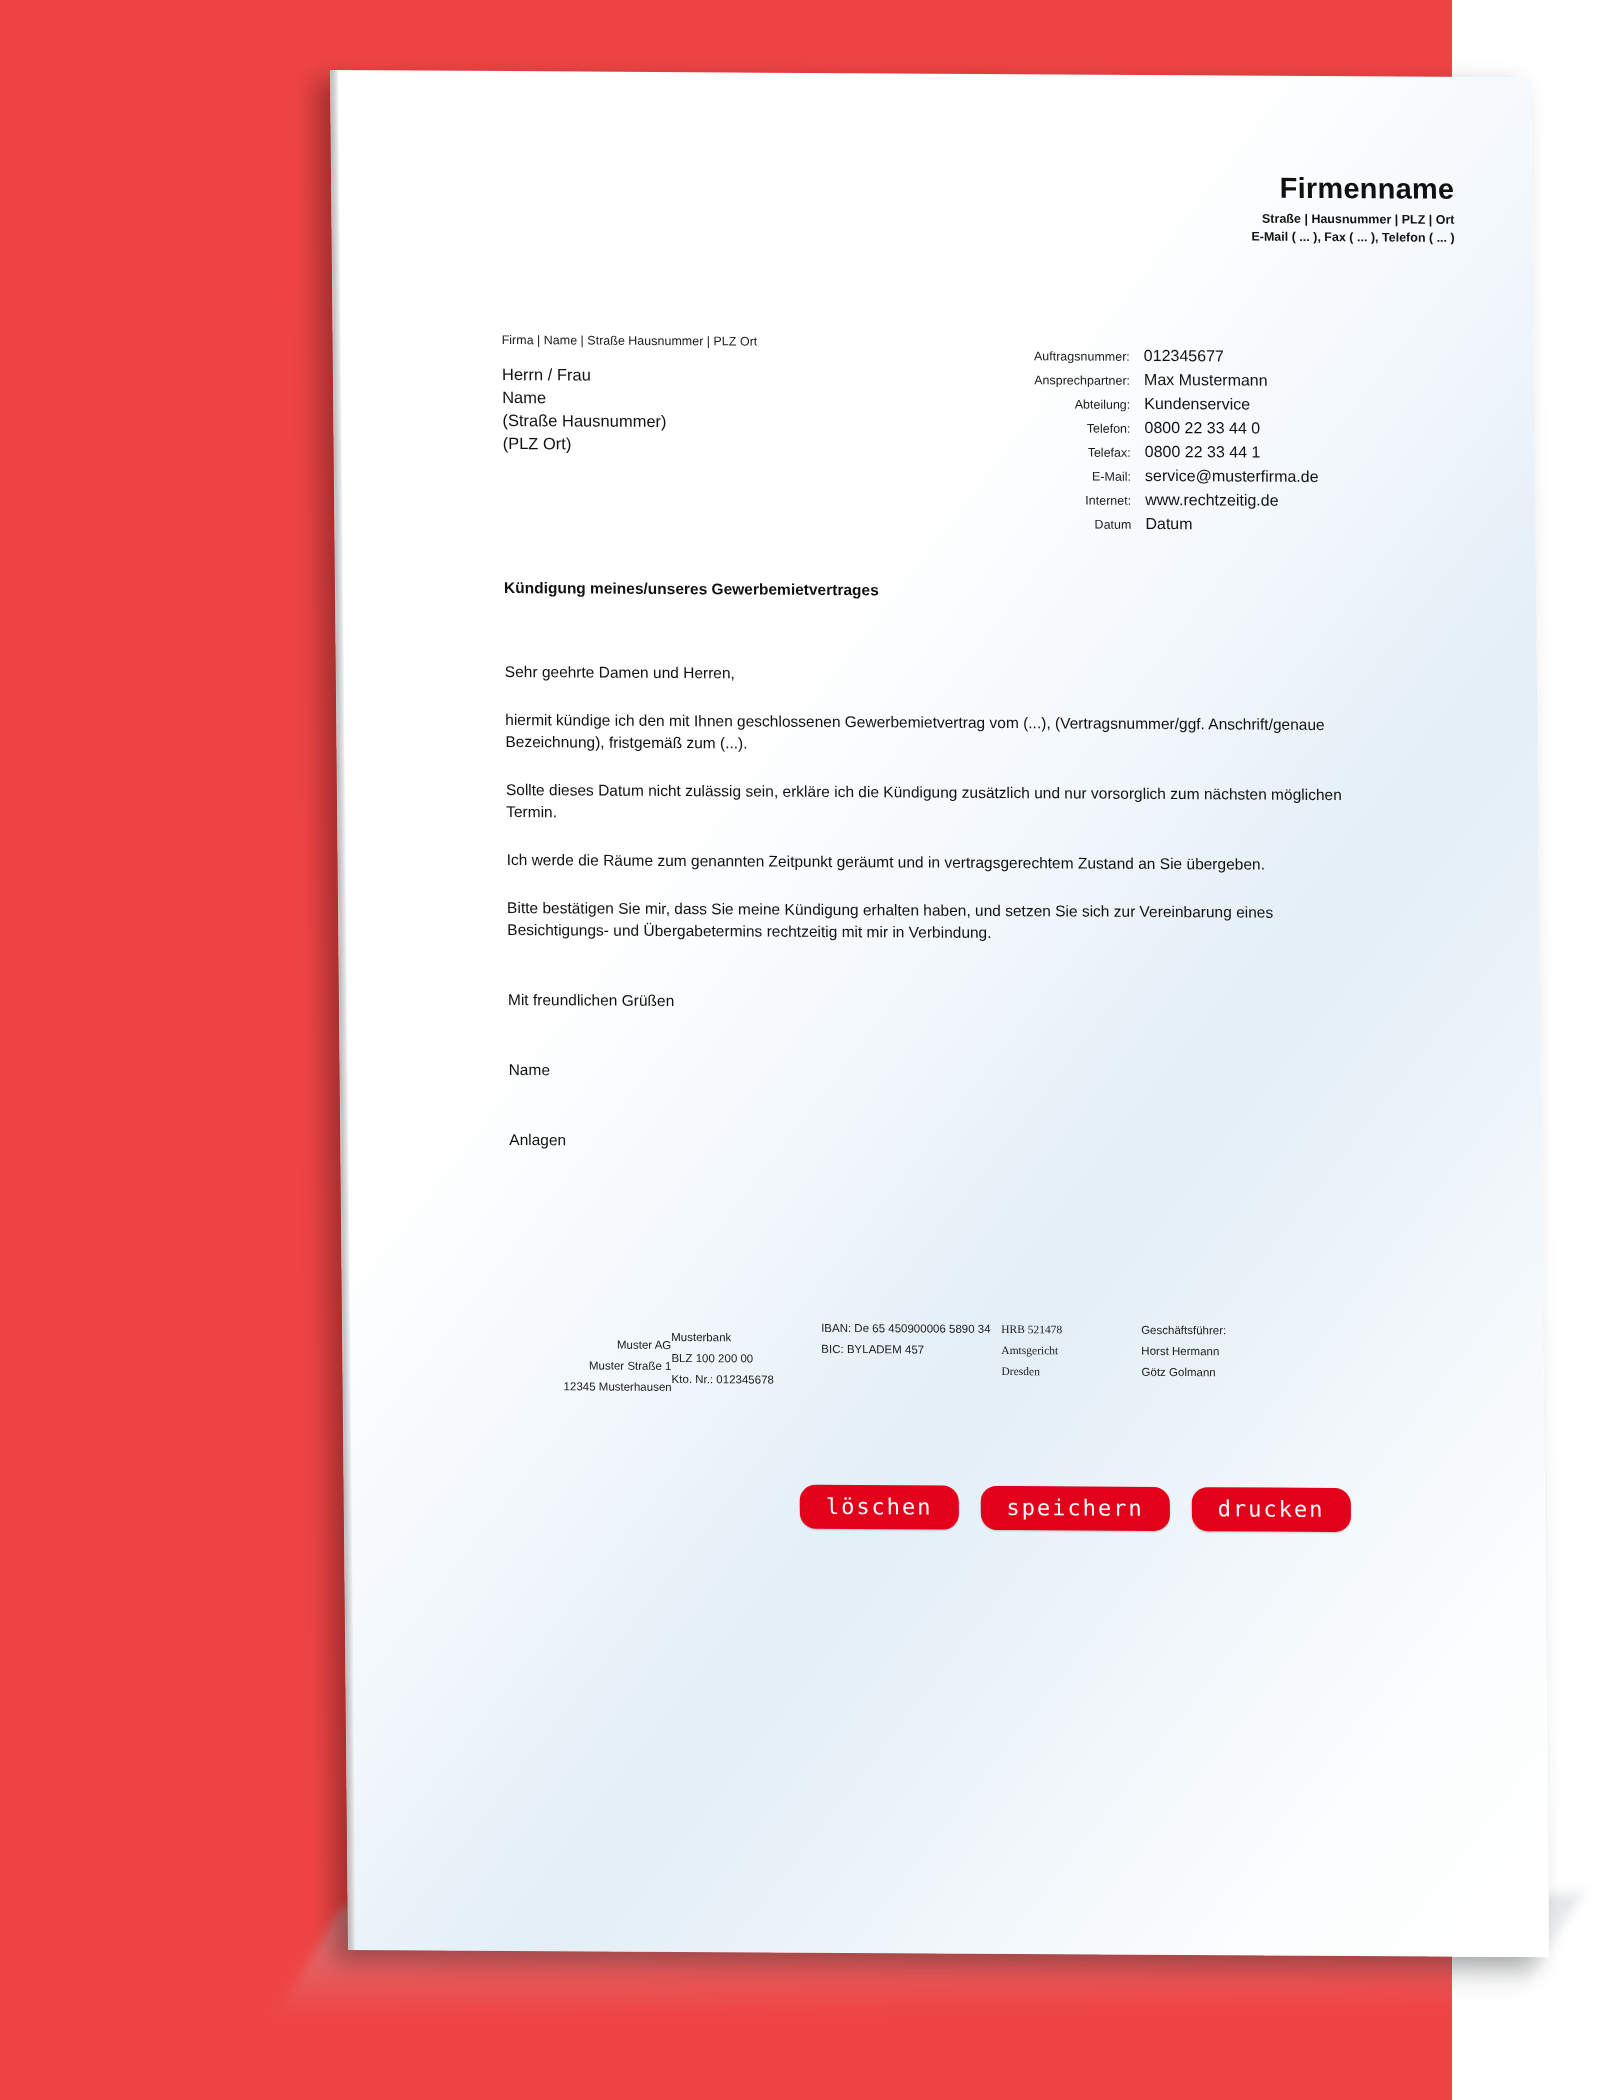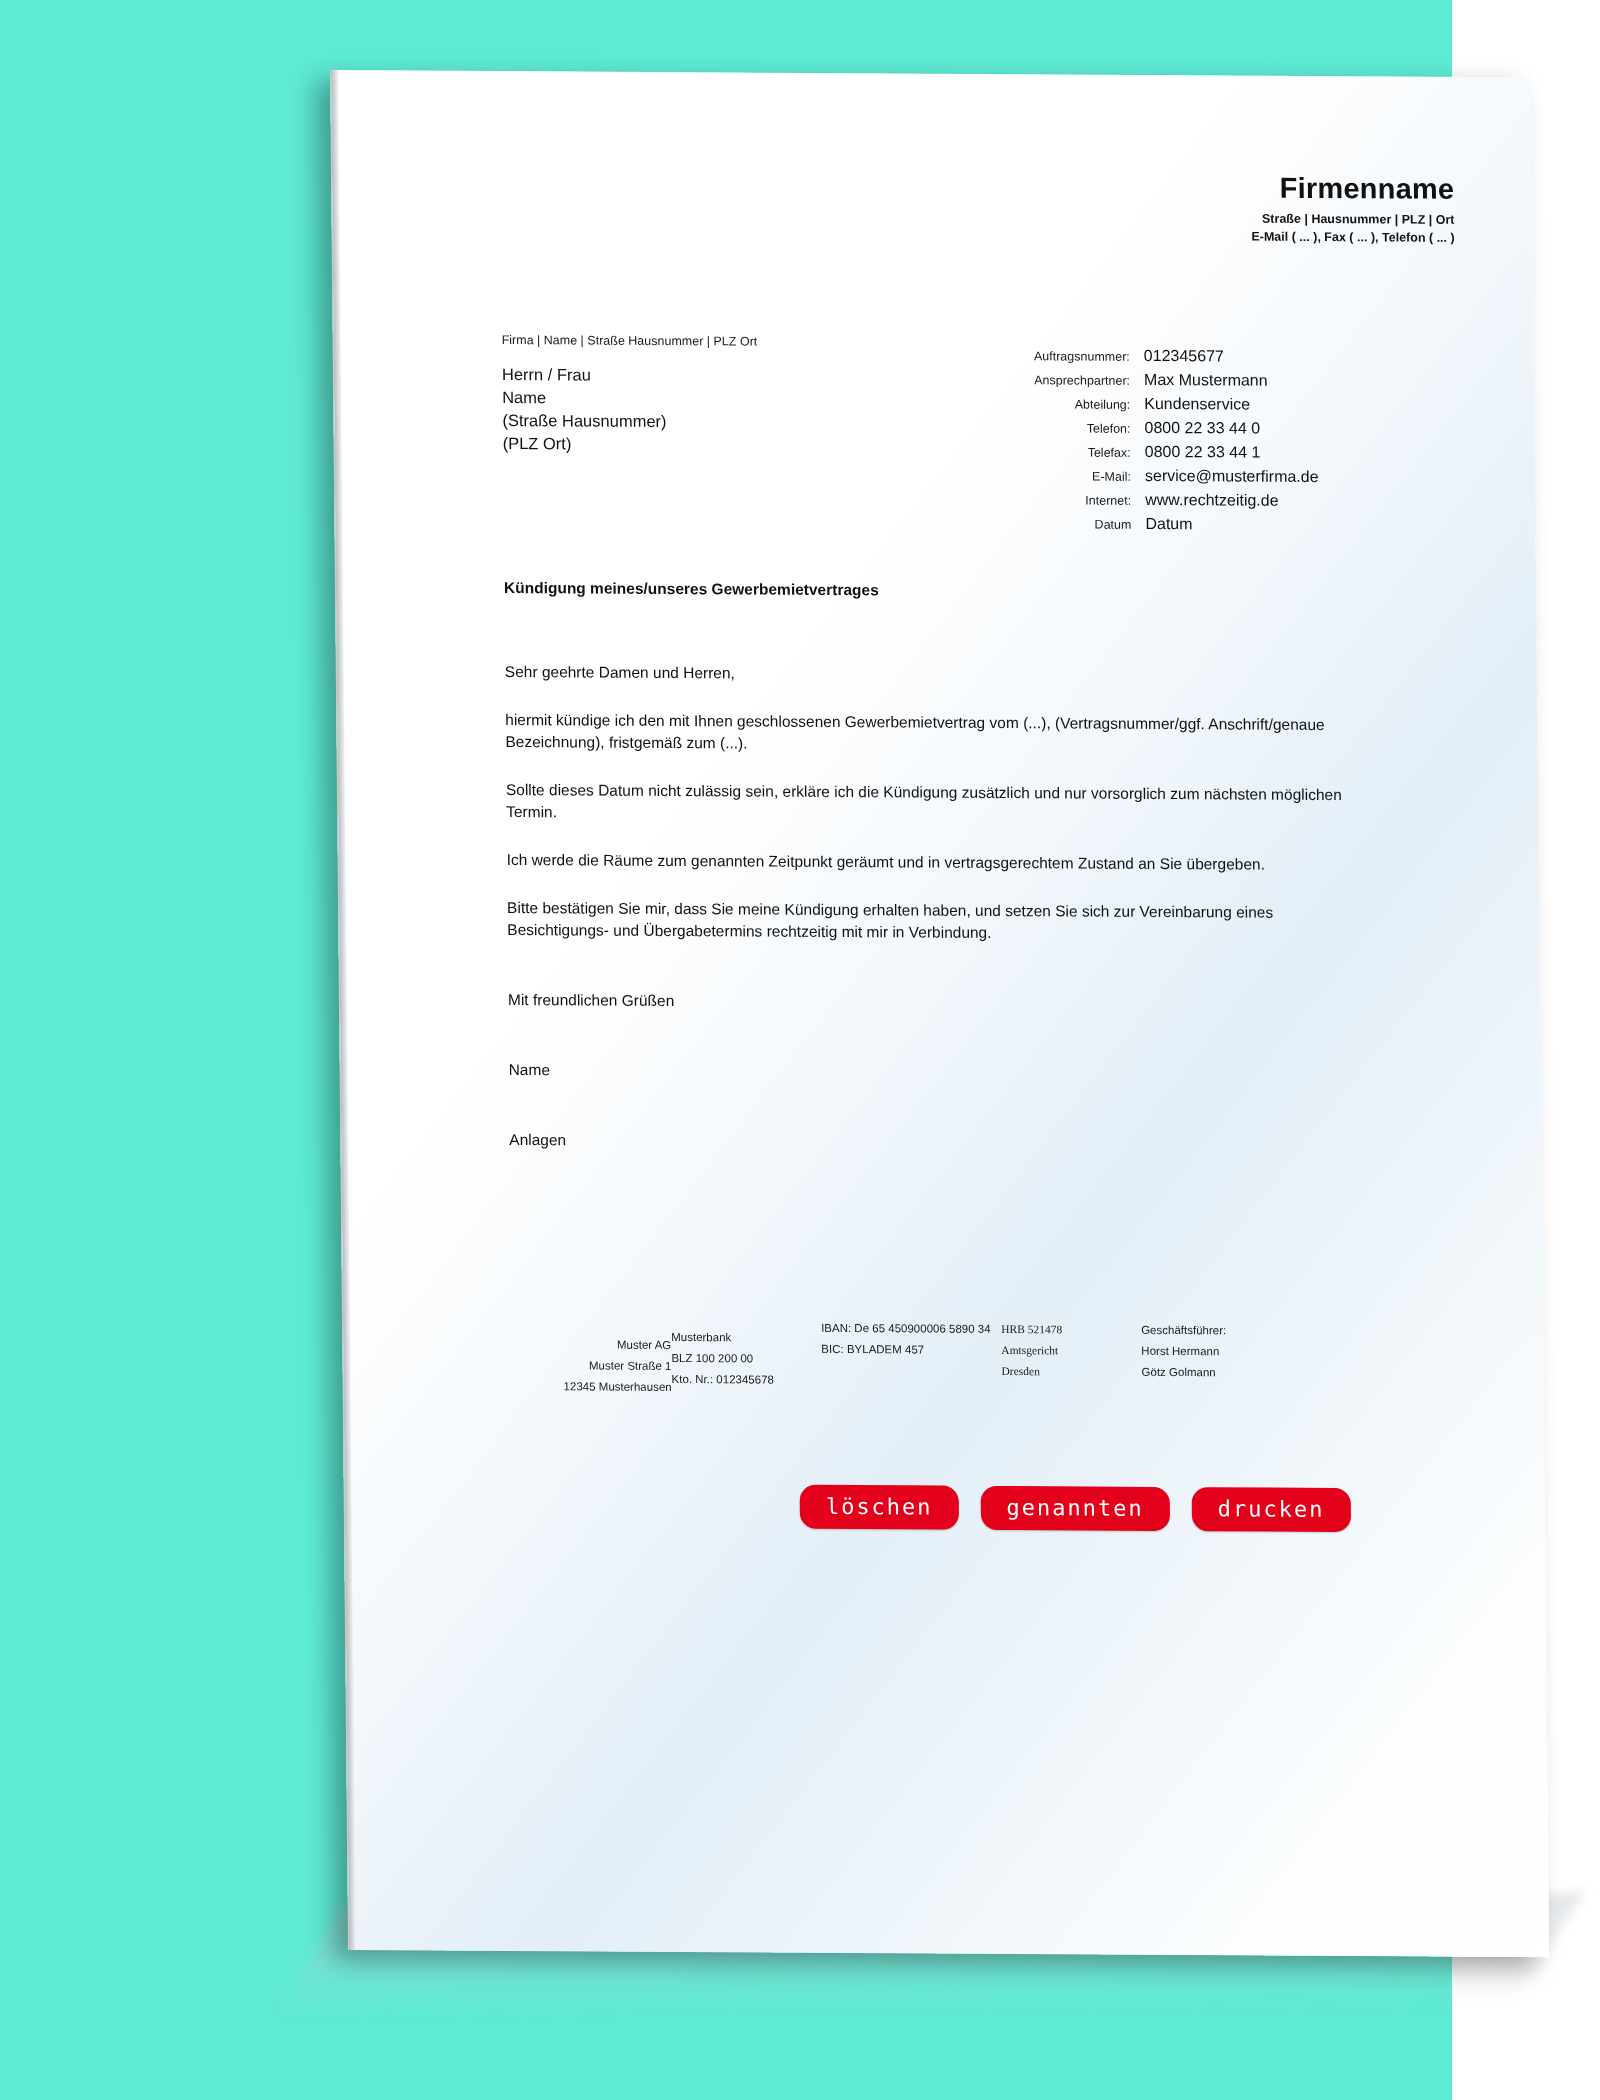--- a/index.html
+++ b/index.html
@@ -9,21 +9,21 @@
     width: 1600px;
     height: 2100px;
     overflow: hidden;
     font-family: "Liberation Sans", sans-serif;
   }
 
   #stage {
     position: relative;
     width: 1452px;
     height: 2100px;
-    background: #5eead4;
+    background: #ef4444;
   }
 
   
   .page-wrap {
     position: absolute;
     left: 330px;
     top: 70px;
     width: 1200px;
     height: 1880px;
     transform: rotate(-0.55deg) skewY(0.9deg);
@@ -297,19 +297,19 @@
         <div class="footer-col fc4" style="white-space: pre-line;">HRB 521478
 Amtsgericht
 Dresden</div>
         <div class="footer-col fc5" style="white-space: pre-line;">Geschäftsführer:
 Horst Hermann
 Götz Golmann</div>
       </div>
 
       <div class="buttons">
         <button class="btn">löschen</button>
-        <button class="btn">genannten</button>
+        <button class="btn">speichern</button>
         <button class="btn">drucken</button>
       </div>
 
     </div>
   </div>
 </div>
 
 </body></html>

